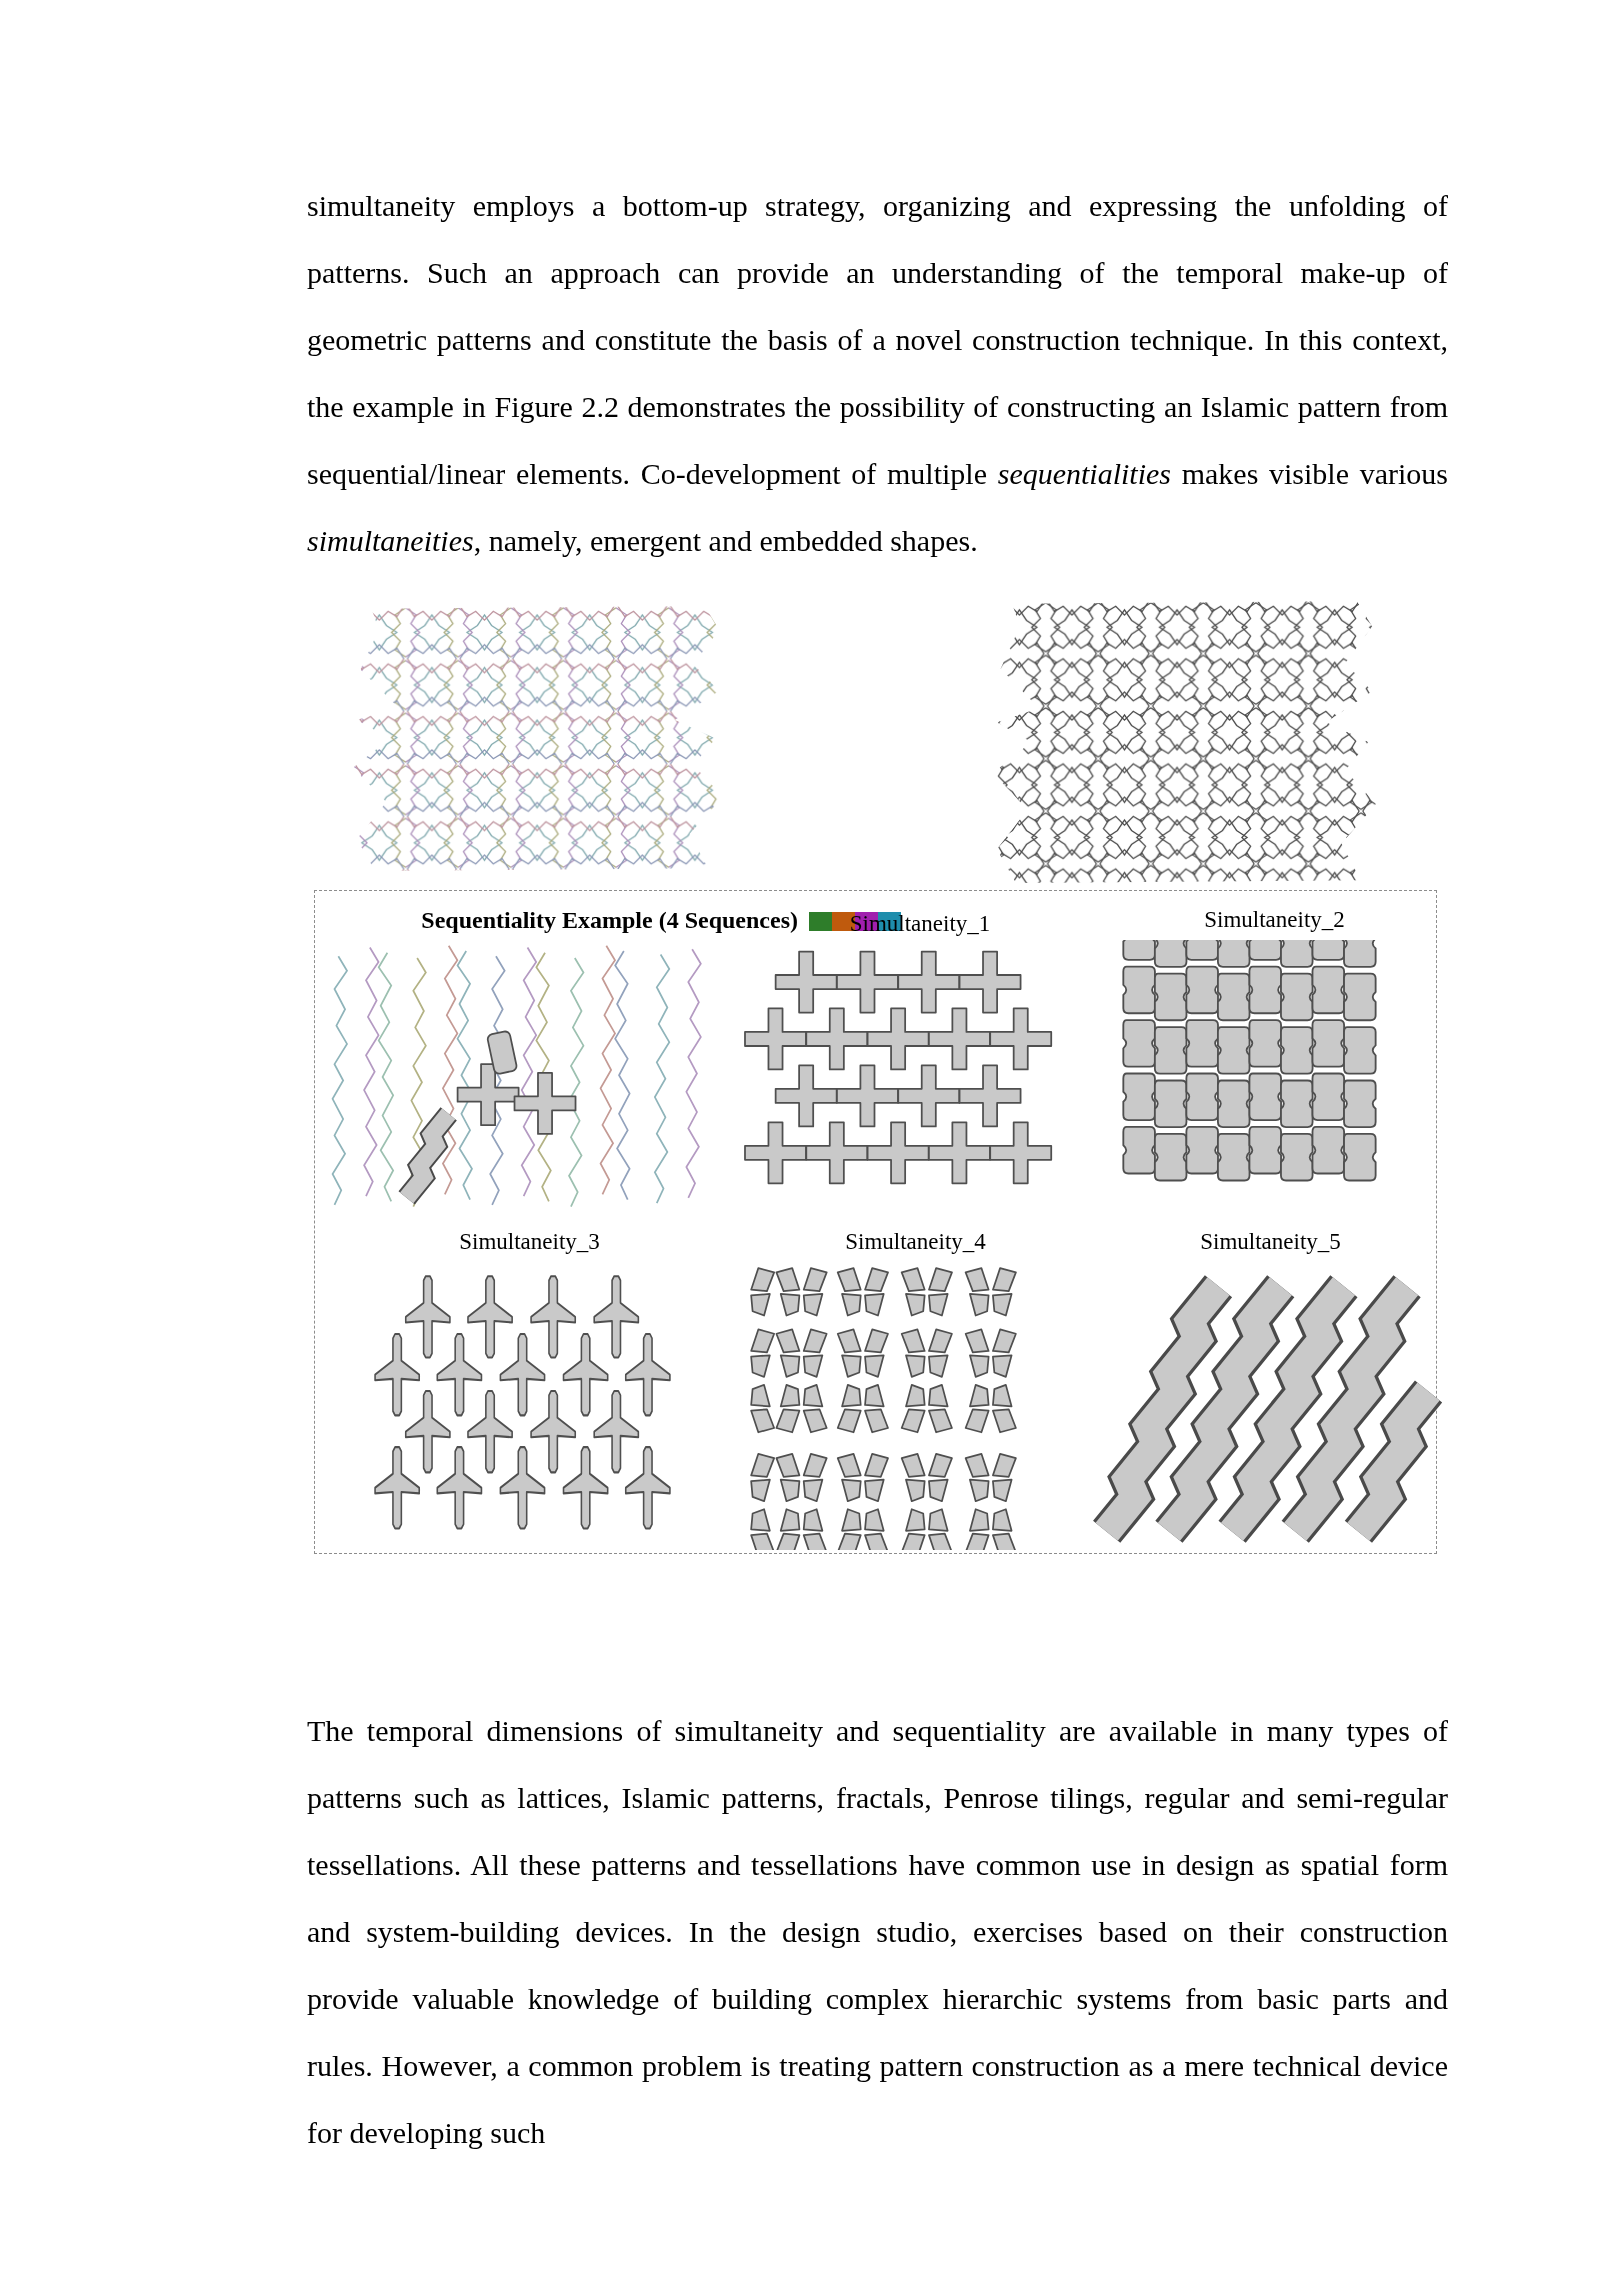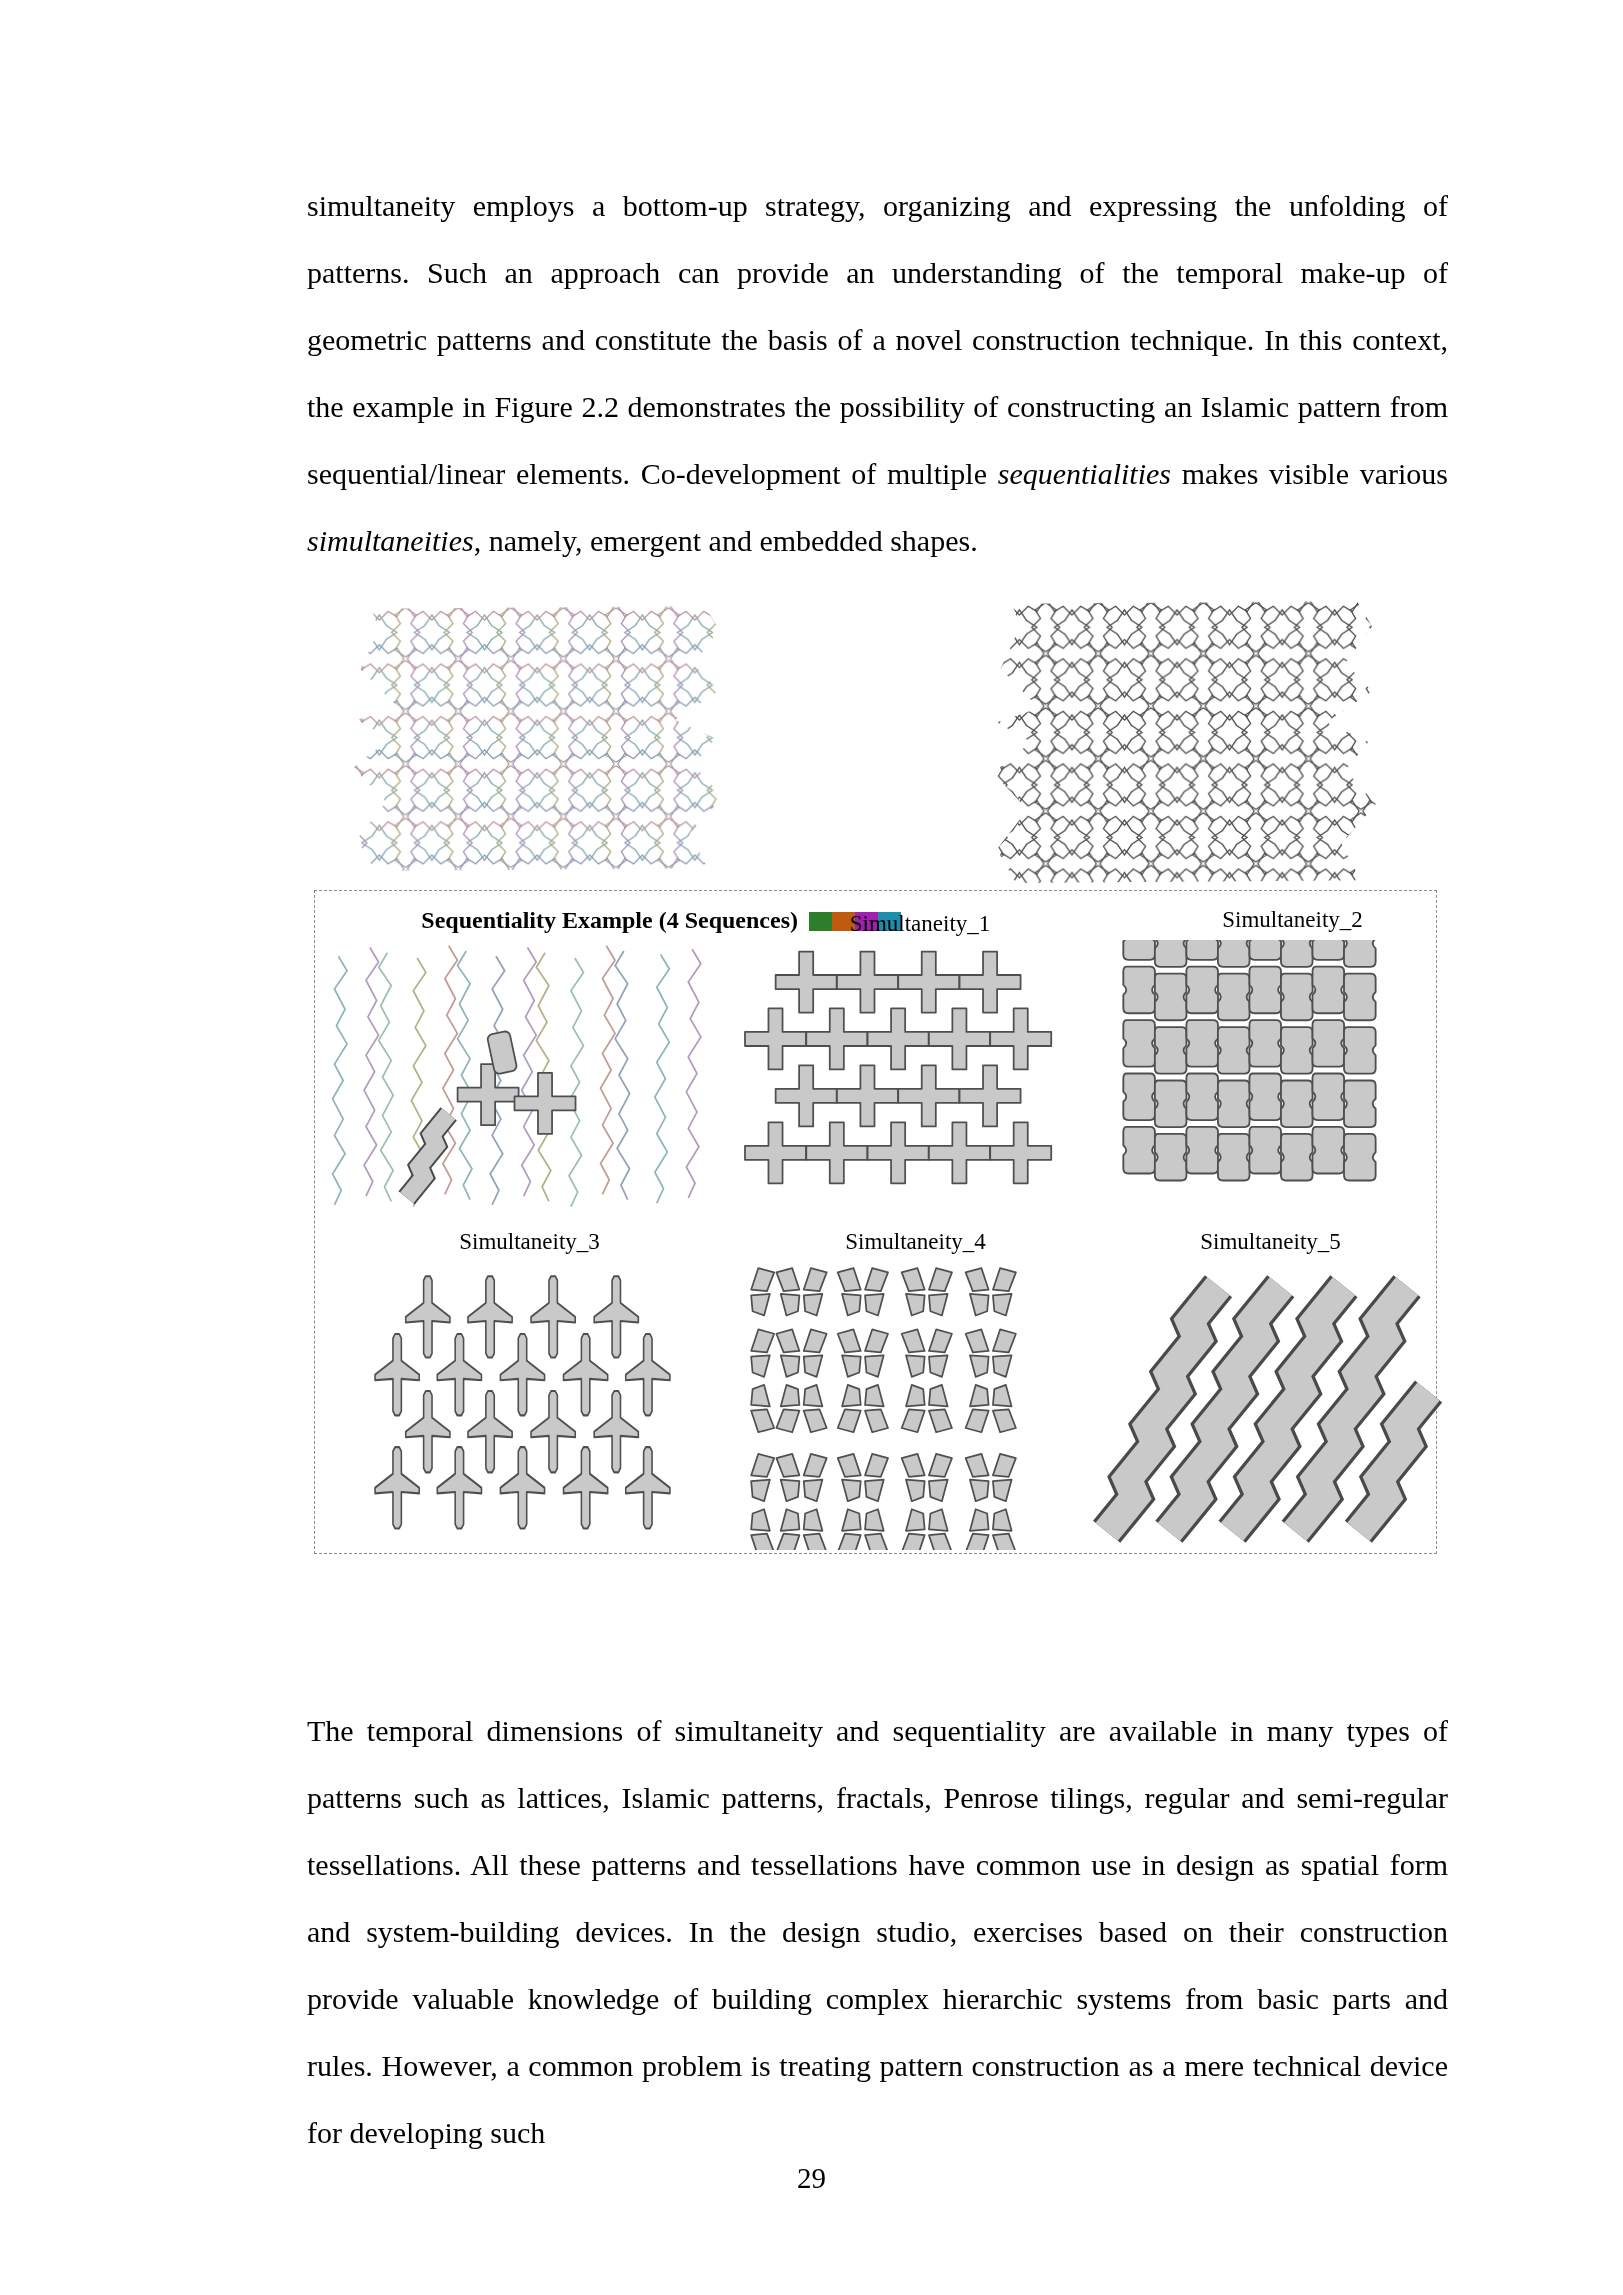--- a/index.html
+++ b/index.html
@@ -137,21 +137,21 @@
       <use href="#sym-cross" transform="translate(150,178) scale(0.67)"></use>
       <use href="#sym-cross" transform="translate(220,178) scale(0.67)"></use>
       <use href="#sym-cross" transform="translate(290,178) scale(0.67)"></use>
       <use href="#sym-cross" transform="translate(45,243) scale(0.67)"></use>
       <use href="#sym-cross" transform="translate(115,243) scale(0.67)"></use>
       <use href="#sym-cross" transform="translate(185,243) scale(0.67)"></use>
       <use href="#sym-cross" transform="translate(255,243) scale(0.67)"></use>
       <use href="#sym-cross" transform="translate(325,243) scale(0.67)"></use>
     </svg>
 
-    <div class="panel-label" style="left:824px;top:16px;width:307px;">Simultaneity_2</div>
+    <div class="panel-label" style="left:806px;top:16px;width:307px;">Simultaneity_2</div>
     <svg class="panel-svg" style="left:803px;top:49px;" width="312" height="282" viewBox="0 0 356 322">
       <g id="blobrow">
         <use href="#sym-blob" transform="translate(24,-4) scale(0.95)"></use>
         <use href="#sym-blob" transform="translate(60,4) scale(0.95)"></use>
         <use href="#sym-blob" transform="translate(96,-4) scale(0.95)"></use>
         <use href="#sym-blob" transform="translate(132,4) scale(0.95)"></use>
         <use href="#sym-blob" transform="translate(168,-4) scale(0.95)"></use>
         <use href="#sym-blob" transform="translate(204,4) scale(0.95)"></use>
         <use href="#sym-blob" transform="translate(240,-4) scale(0.95)"></use>
         <use href="#sym-blob" transform="translate(276,4) scale(0.95)"></use>
@@ -207,16 +207,15 @@
       <use href="#sym-band" transform="translate(162,311) scale(1.25)"></use>
       <use href="#sym-band" transform="translate(234,311) scale(1.25)"></use>
       <use href="#sym-band-short" transform="translate(306,311) scale(1.25)"></use>
     </svg>
 
   </div>
 
 
   <p class="body-text para2">The temporal dimensions of simultaneity and sequentiality are available in many types of patterns such as lattices, Islamic patterns, fractals, Penrose tilings, regular and semi-regular tessellations. All these patterns and tessellations have common use in design as spatial form and system-building devices. In the design studio, exercises based on their construction provide valuable knowledge of building complex hierarchic systems from basic parts and rules. However, a common problem is treating pattern construction as a mere technical device for developing such</p>
 
-  <div class="pagenum">29</div>
 
 </div>
 
 
 </body></html>

